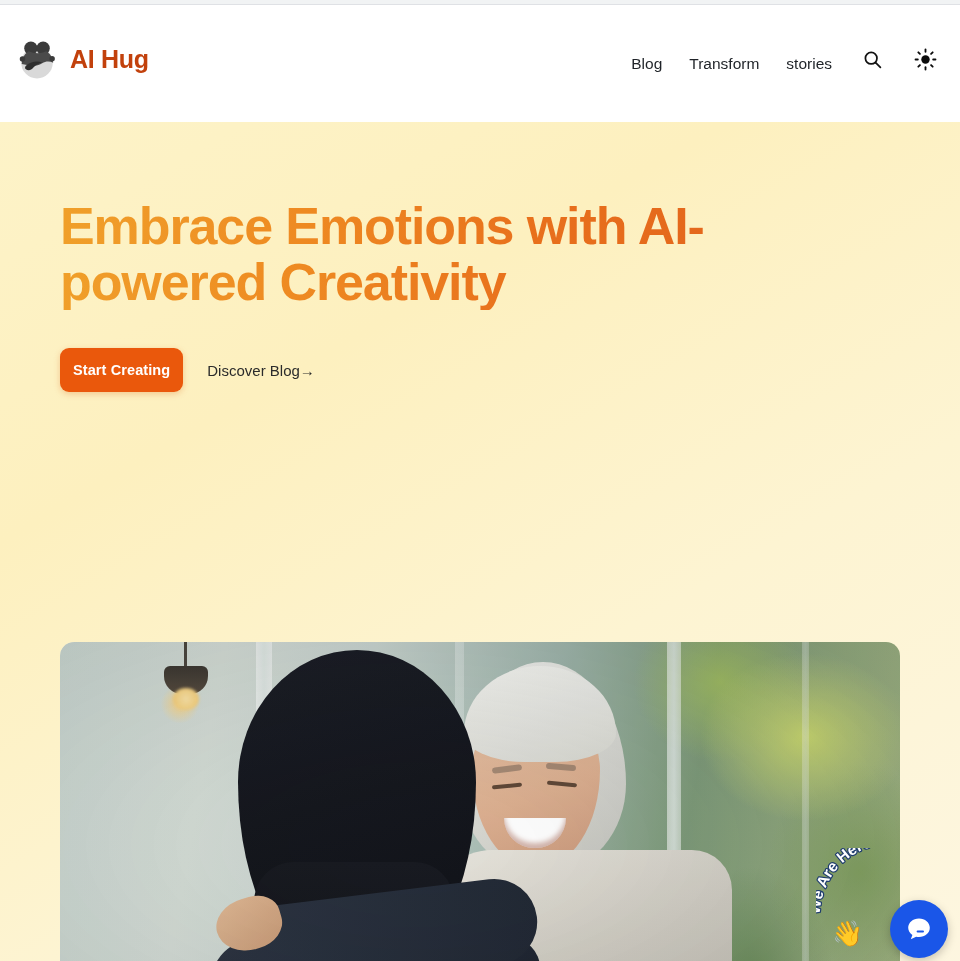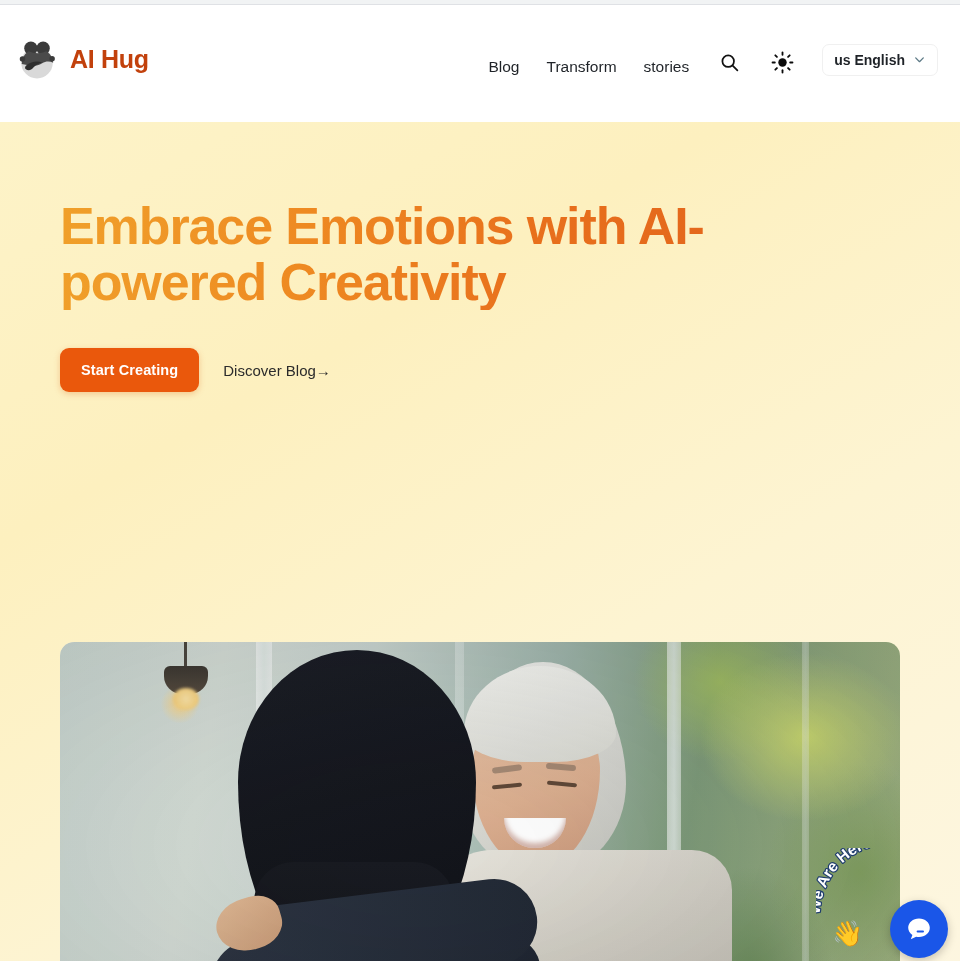--- a/index.html
+++ b/index.html
@@ -148,21 +148,21 @@
     gap: 24px;
   }
 
   .btn-primary {
     background: #ea580c;
     color: #ffffff;
     font-size: 14.5px;
     font-weight: 700;
     border: none;
     border-radius: 9px;
-    padding: 14px 21px;
+    padding: 14px 13px;
     cursor: pointer;
     box-shadow: 0 2px 6px rgba(214,94,16,0.28);
     letter-spacing: 0.1px;
   }
 
   .btn-link {
     font-size: 15px;
     color: #2b2b2b;
     text-decoration: none;
     cursor: pointer;
@@ -427,26 +427,20 @@
             <line x1="1.6" y1="12" x2="4" y2="12"></line>
             <line x1="20" y1="12" x2="22.4" y2="12"></line>
             <line x1="4.5" y1="4.5" x2="6.2" y2="6.2"></line>
             <line x1="17.8" y1="17.8" x2="19.5" y2="19.5"></line>
             <line x1="4.5" y1="19.5" x2="6.2" y2="17.8"></line>
             <line x1="17.8" y1="6.2" x2="19.5" y2="4.5"></line>
           </g>
         </svg>
       </button>
 
-      <div class="lang-select">
-        <span class="lang-label">us English</span>
-        <svg width="13" height="13" viewBox="0 0 24 24" fill="none" stroke="#5d7a86" stroke-width="2.4" stroke-linecap="round" stroke-linejoin="round">
-          <polyline points="5 9 12 16 19 9"></polyline>
-        </svg>
-      </div>
 
     </nav>
   </header>
 
   <section class="hero">
 
     <div class="hero-inner">
       <h1 class="hero-title">Embrace Emotions with AI-powered Creativity</h1>
 
       <div class="hero-actions">

